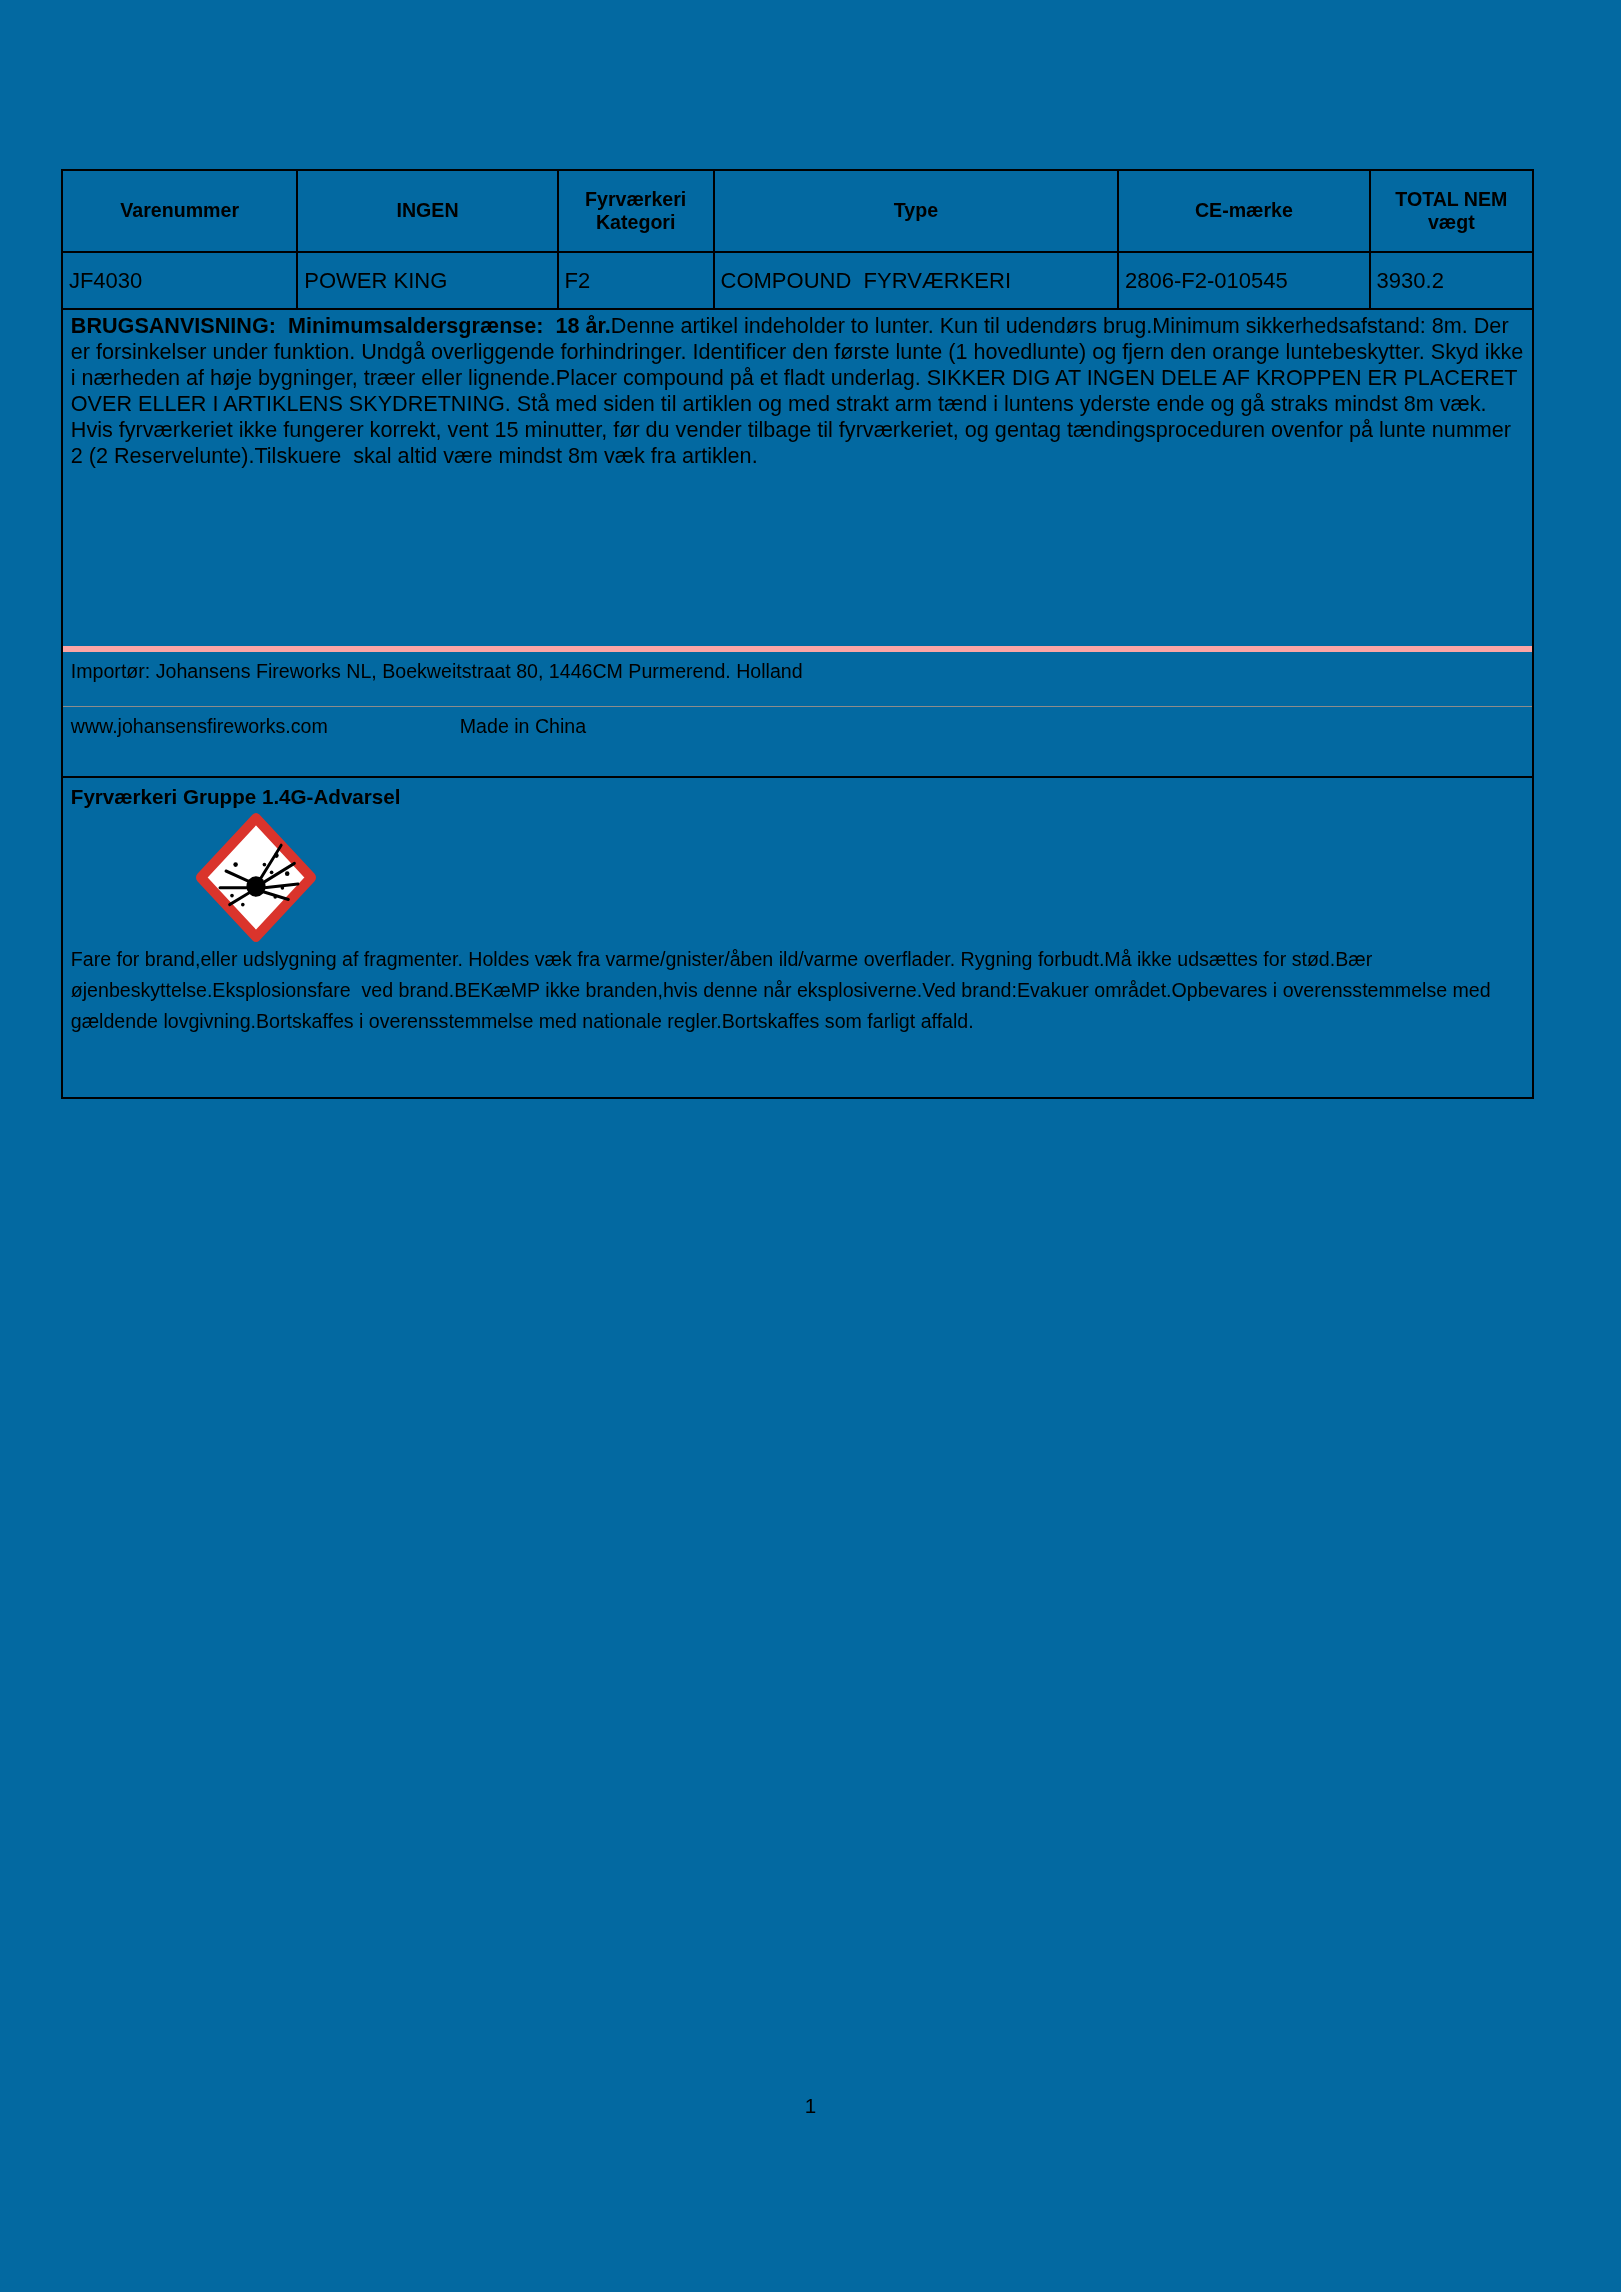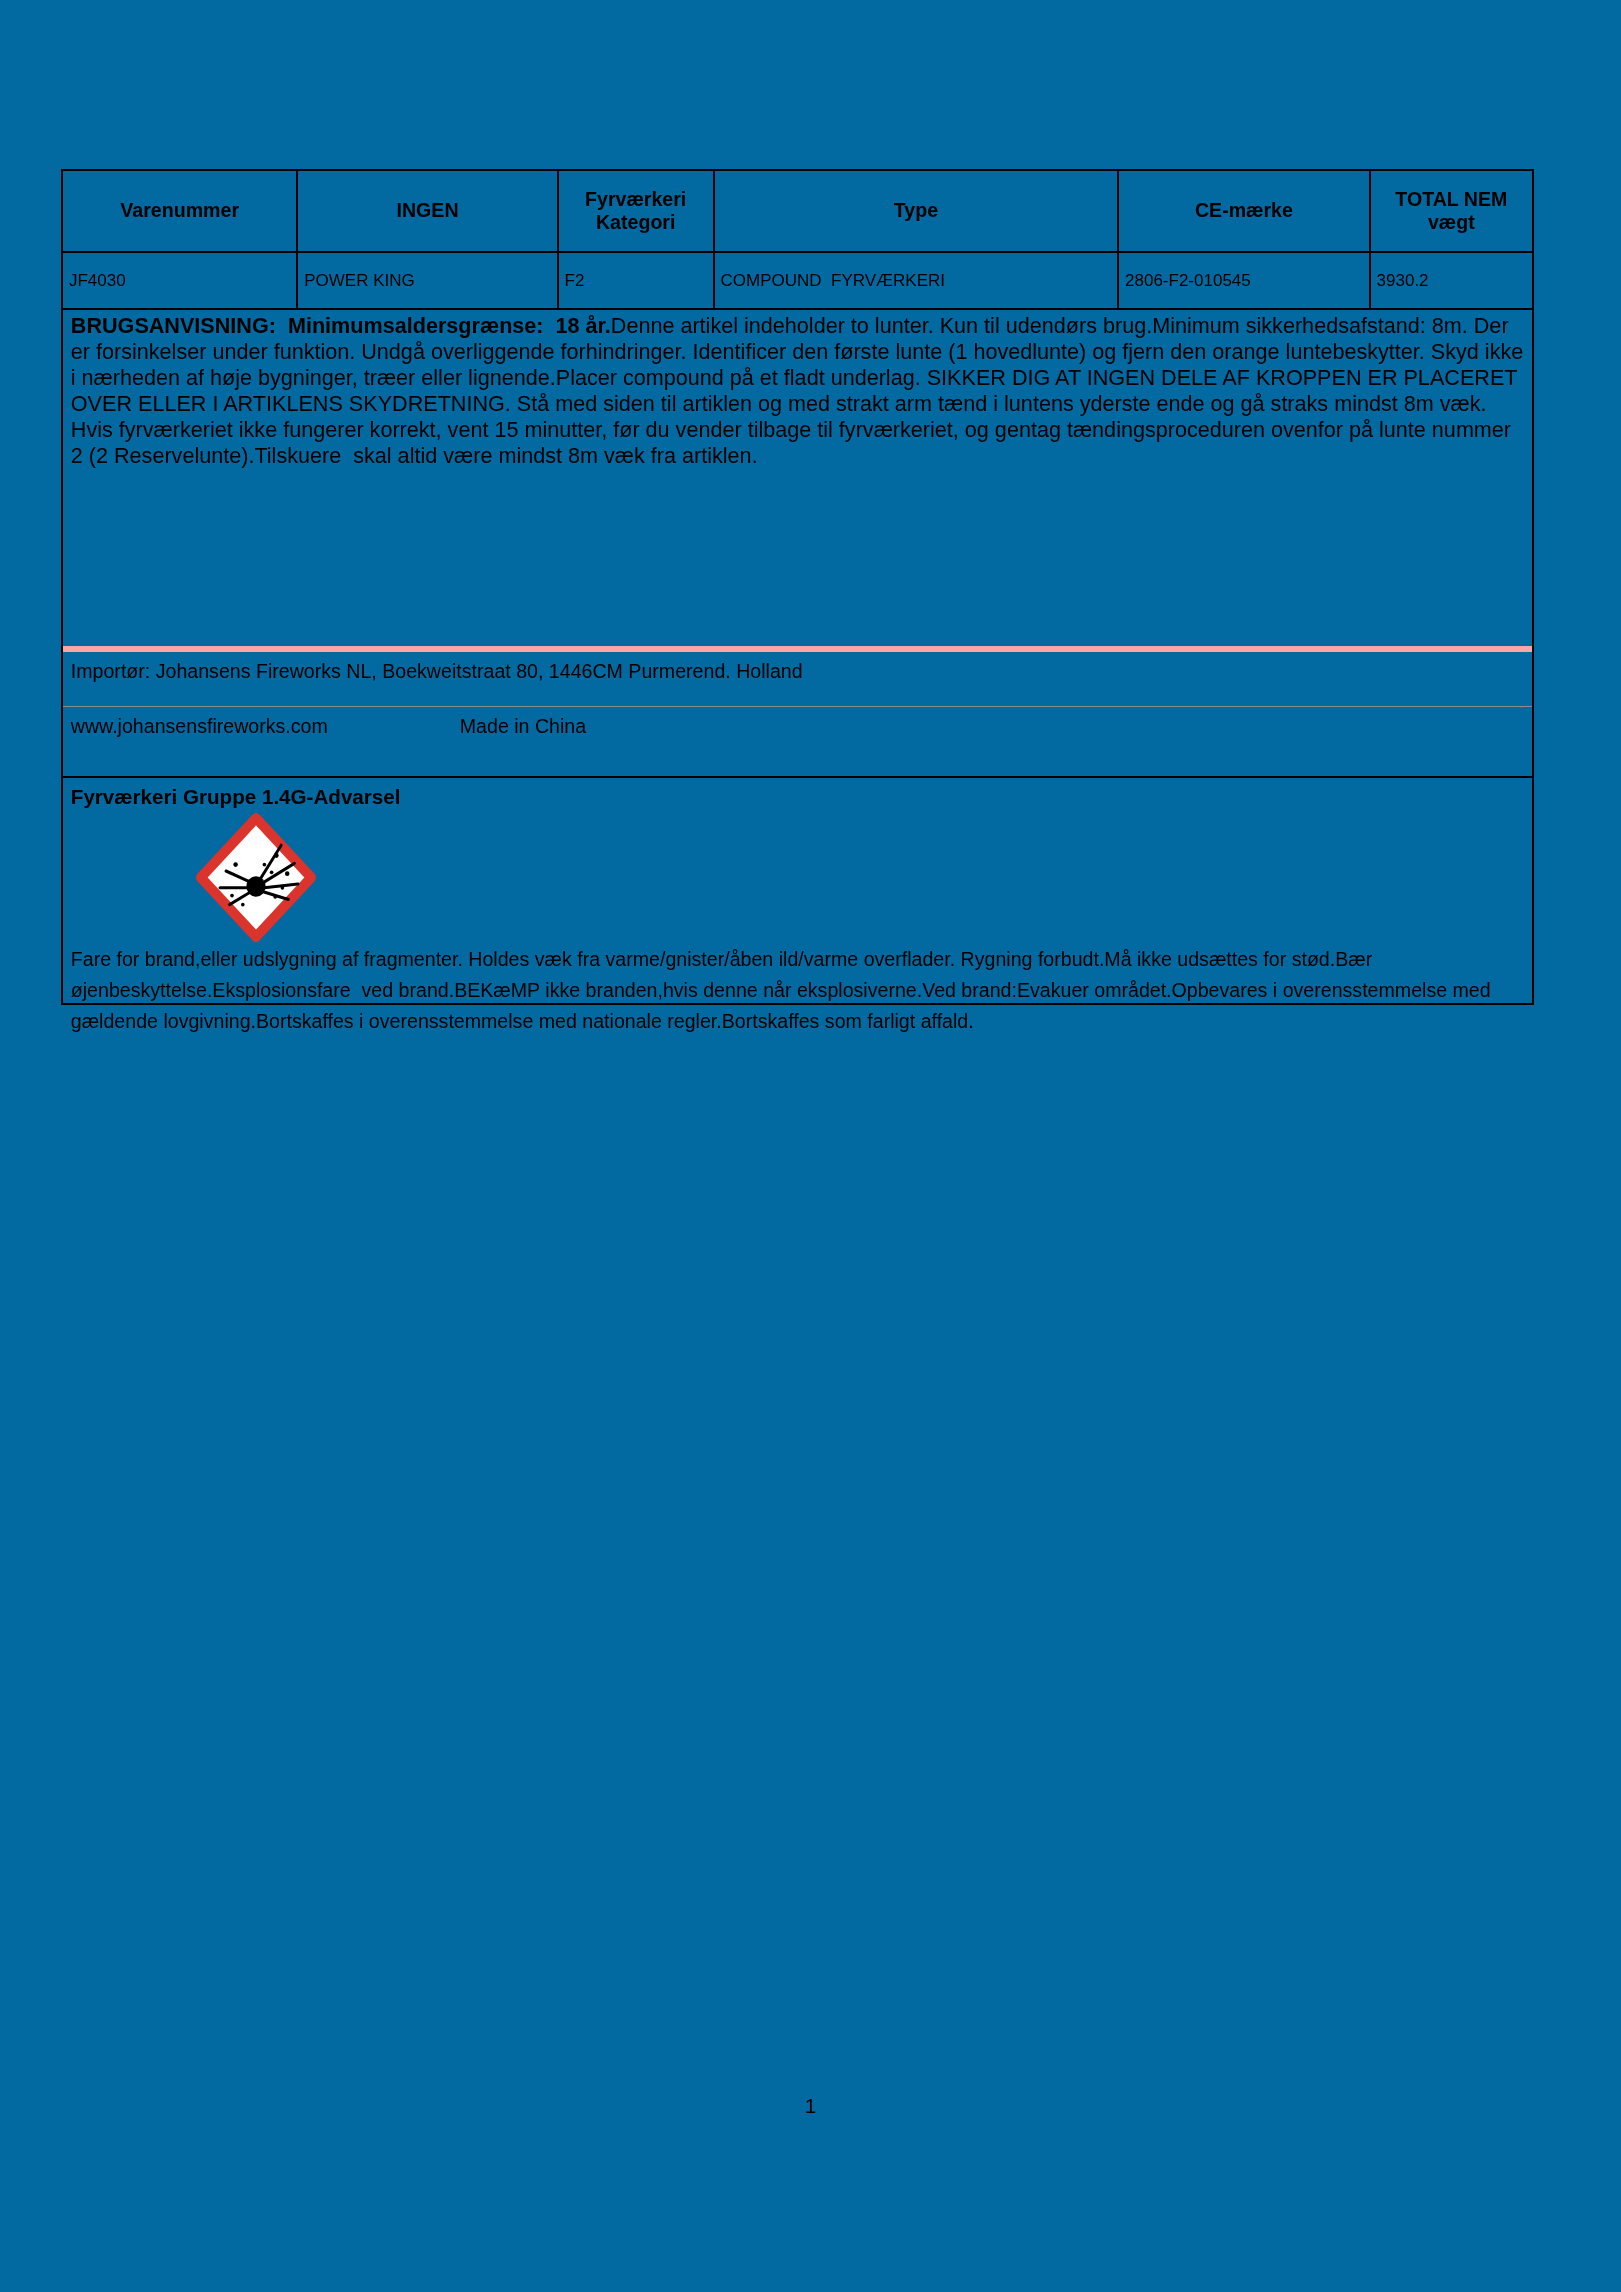--- a/index.html
+++ b/index.html
@@ -34,21 +34,21 @@
   }
   .spec-table th {
     font-weight: bold;
     font-size: 19.6px;
     line-height: 23.5px;
     text-align: center;
     vertical-align: middle;
     height: 82px;
   }
   .spec-table td {
-    font-size: 17px;
+    font-size: 22px;
     height: 57px;
     vertical-align: middle;
     text-align: left;
     white-space: pre-wrap;
   }
 
   
   .main-box {
     border: 2.9px solid #000;
     border-top: none;
@@ -74,21 +74,21 @@
   .origin-row {
     height: 70px;
     border-top: 1px solid #8c8c8c;
     padding: 7.8px 7.8px 0 7.8px;
     font-size: 19.6px;
   }
   .origin-row .madein { margin-left: 132px; }
 
   .hazard {
     border-top: 2.9px solid #000;
-    height: 227px;
+    height: 321px;
     padding: 5.9px 7.8px;
   }
   .hazard-heading {
     font-weight: bold;
     font-size: 20.6px;
     line-height: 25.5px;
   }
   .pictogram {
     width: 120px;
     height: 129px;

